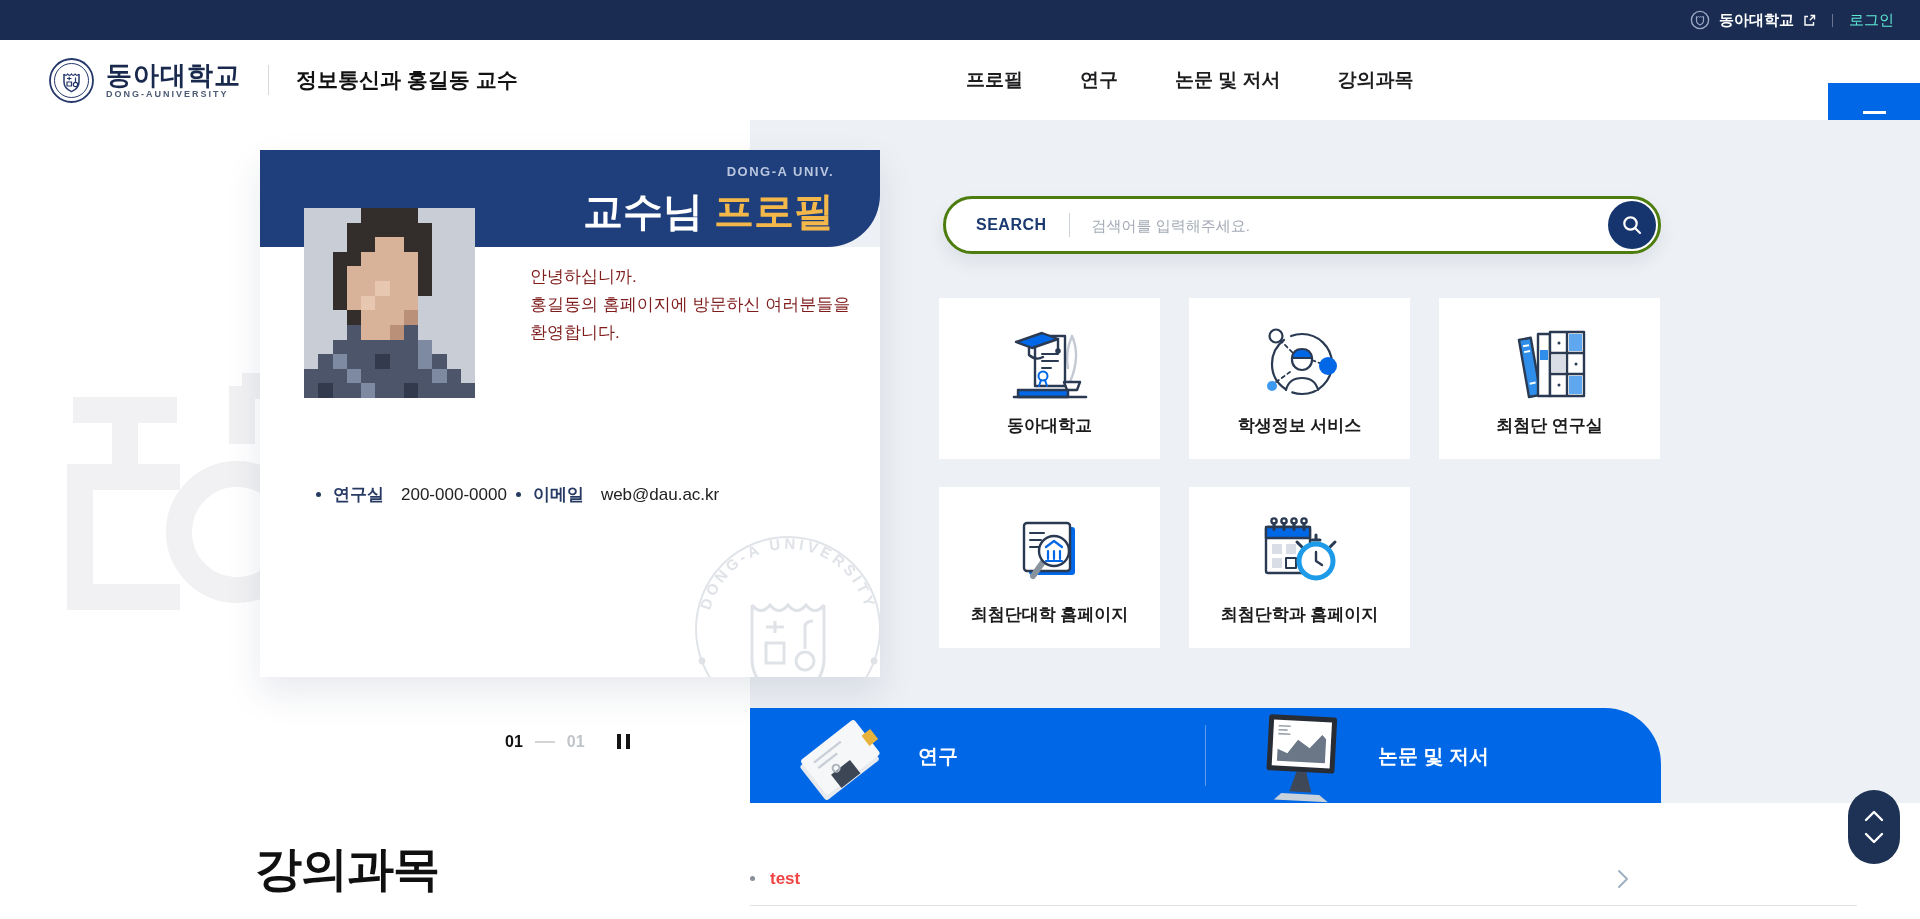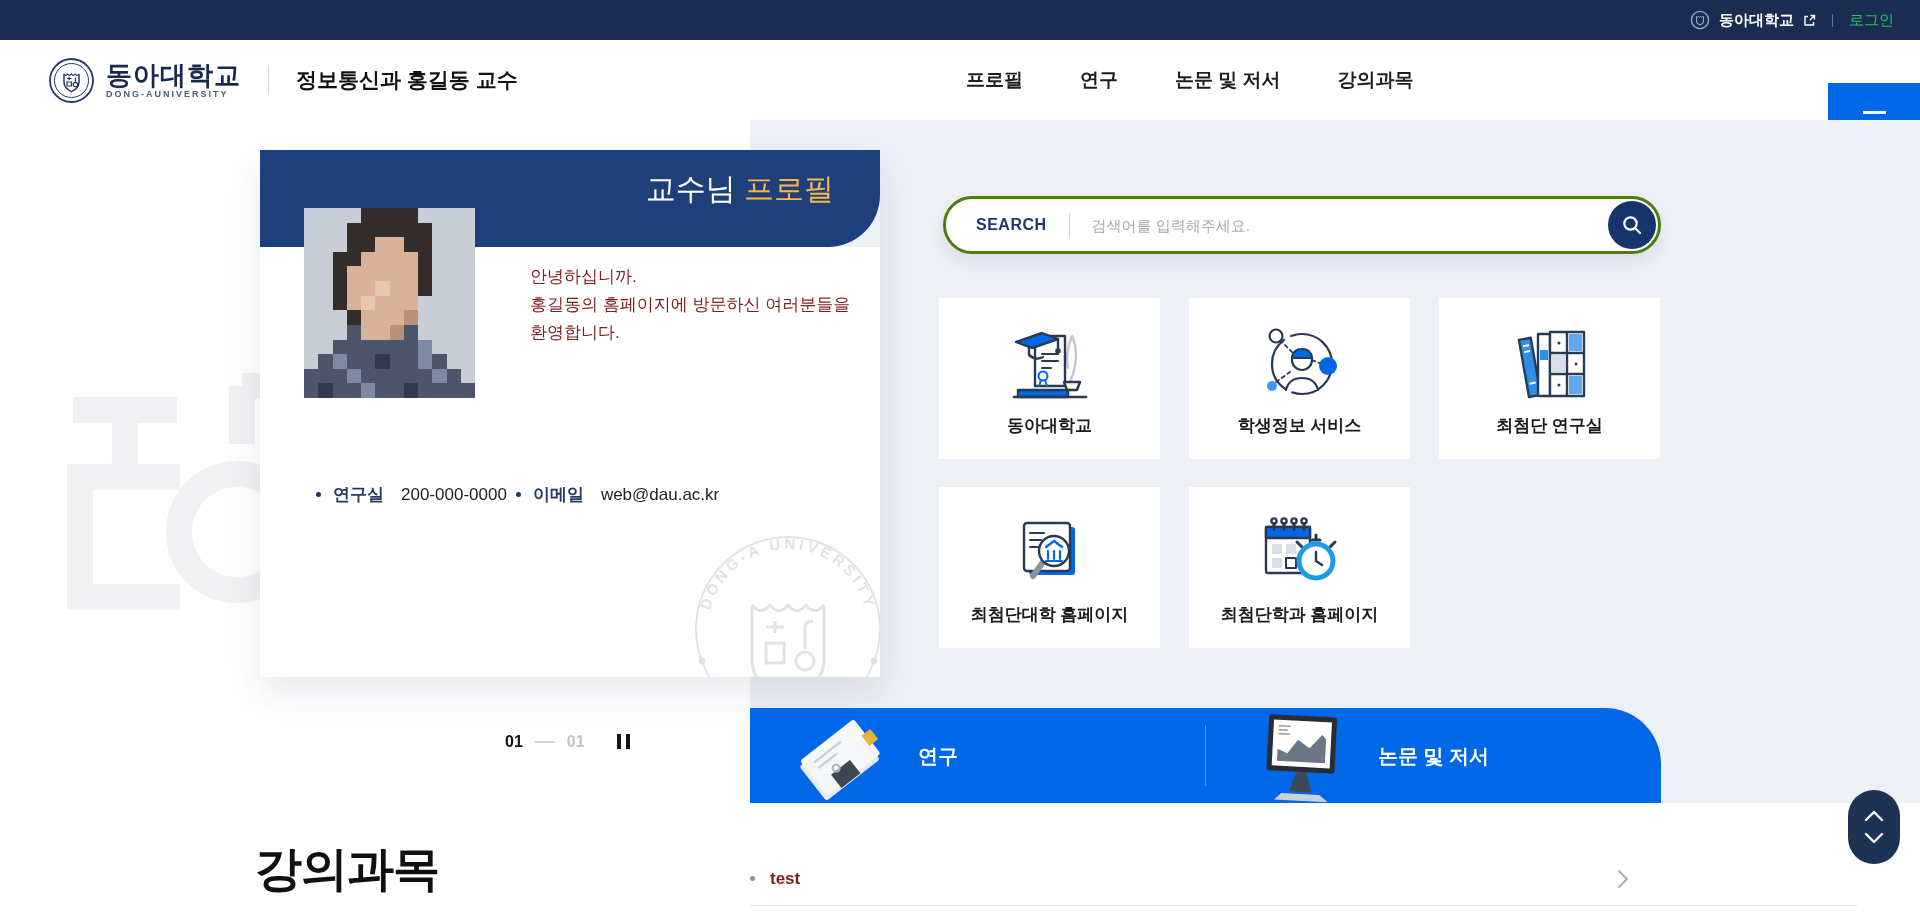--- a/index.html
+++ b/index.html
@@ -3,21 +3,21 @@
 <meta charset="utf-8">
 <style>
   * { margin:0; padding:0; box-sizing:border-box; }
   body { background:#ffffff; font-family:"Liberation Sans","DejaVu Sans",sans-serif; }
   .page { position:relative; width:1920px; height:919px; overflow:hidden; background:#ffffff; }
 
   
   .topbar { position:absolute; left:0; top:0; width:1920px; height:40px; background:#1a2c52; }
   .topbar-right { position:absolute; right:26px; top:0; height:40px; display:flex; align-items:center; gap:9px; }
   .tb-univ { color:#ffffff; font-size:15px; font-weight:bold; text-decoration:none; }
-  .tb-login { color:#22c55e; font-size:15px; text-decoration:none; }
+  .tb-login { color:#5eead4; font-size:15px; text-decoration:none; }
   .tb-div { width:1px; height:13px; background:rgba(255,255,255,.35); margin:0 7px; }
 
   
   .header { position:absolute; left:0; top:40px; width:1920px; height:80px; background:#ffffff; }
   .logo { position:absolute; left:48px; top:0; height:80px; display:flex; align-items:center; gap:11px; cursor:pointer; }
   .logo-text { display:flex; flex-direction:column; }
   .logo-title { font-size:26px; font-weight:800; color:#19294e; line-height:27px; letter-spacing:1px; }
   .logo-sub { font-size:9px; letter-spacing:2px; color:#4c5a74; font-weight:bold; }
   .h-div { width:1px; height:30px; background:#d5d9de; margin:0 16px; }
   .site-title { font-size:21px; font-weight:800; color:#121212; }
@@ -28,21 +28,21 @@
   .hb1 { width:23px; margin-left:2px; } .hb2 { width:26px; } .hb3 { width:14px; }
 
   
   .bg-gray { position:absolute; left:750px; top:120px; width:1170px; height:683px; background:#edf0f4; }
   .watermark-glyph { position:absolute; left:55px; top:372px; }
 
   
   .card { position:absolute; left:260px; top:150px; width:620px; height:527px; box-shadow:0 16px 34px rgba(25,45,85,.10); }
   .card-head { position:absolute; left:0; top:0; width:620px; height:97px; background:#1f3f7c; border-bottom-right-radius:52px; text-align:right; padding:14px 46px 0 0; }
   .card-univ { font-size:13px; font-weight:bold; letter-spacing:1.5px; color:#b9c6de; }
-  .card-title { margin-top:5px; font-size:30px; font-weight:400; color:#ffffff;padding-left:24px; }
+  .card-title { margin-top:5px; font-size:40px; font-weight:700; color:#ffffff;padding-left:24px; }
   .card-title .accent { color:#f4b84a; }
   .card-body { position:absolute; left:0; top:97px; width:620px; height:430px; background:#ffffff; overflow:hidden; }
   .seal { position:absolute; left:408px; top:262px; }
   .greeting { position:absolute; left:270px; top:16px; font-size:17px; color:#7f1d1d; line-height:28px; }
   .contacts { position:absolute; left:56px; top:236px; display:flex; flex-direction:row; gap:9px; }
   .contact-row { display:flex; align-items:center; font-size:17px; }
   .contact-bullet { width:5px; height:5px; border-radius:50%; background:#273a63; margin-right:12px; }
   .contact-label { font-weight:bold; color:#273a63; width:68px; }
   .contact-value { color:#222222; }
   .photo { position:absolute; left:44px; top:58px; width:171px; height:190px; }
@@ -76,21 +76,21 @@
   .banner-label { position:absolute; top:50%; transform:translateY(-50%); font-size:20px; font-weight:800; color:#ffffff; white-space:nowrap; }
 
   
   .scroll-pill { position:absolute; left:1848px; top:790px; width:52px; height:74px; background:#1d3254; border-radius:26px; display:flex; flex-direction:column; align-items:center; justify-content:center; gap:6px; }
   .scroll-pill button { background:none; border:none; cursor:pointer; display:flex; align-items:center; justify-content:center; padding:2px; }
 
   
   .lecture-title { position:absolute; left:255px; top:838px; font-size:47px; font-weight:900; color:#101010; letter-spacing:-1px; }
   .lecture-row { position:absolute; left:750px; top:852px; width:1107px; height:54px; border-bottom:1px solid #dfe4e9; display:flex; align-items:center; cursor:pointer; }
   .lecture-bullet { width:5px; height:5px; border-radius:50%; background:#8a8f98; margin-right:15px; }
-  .lecture-label { font-size:17px; font-weight:bold; color:#7f1d1d; }
+  .lecture-label { font-size:17px; font-weight:bold; color:#ef4444; }
   .row-chevron { position:absolute; left:866px; top:50%; transform:translateY(-50%); }
 </style>
 </head>
 <body>
 
 <div class="page">
 
   <div class="topbar">
     <div class="topbar-right">
       <svg width="20" height="20" viewBox="0 0 20 20">
@@ -146,20 +146,21 @@
       <path d="M18,38 H122"></path>
       <path d="M70,38 V92"></path>
       <path d="M125,105 H25 V225 H125"></path>
       <path d="M187,14 H218 M187,14 V72"></path>
       <circle cx="182" cy="160" r="58"></circle>
     </g>
   </svg>
 
   <div class="card">
     <div class="card-head">
+      <div class="card-univ">DONG-A UNIV.</div>
       <div class="card-title">
         <span>교수님 </span><span class="accent">프로필</span>
       </div>
     </div>
     <div class="card-body">
       <svg class="seal" width="240" height="240" viewBox="0 0 240 240">
         <defs>
             <path id="sealArc" d="M40,120 A80,80 0 0 1 200,120"></path>
           </defs>
         <circle cx="120" cy="120" r="92" fill="none" stroke="#e0e4e9" stroke-width="2"></circle>

